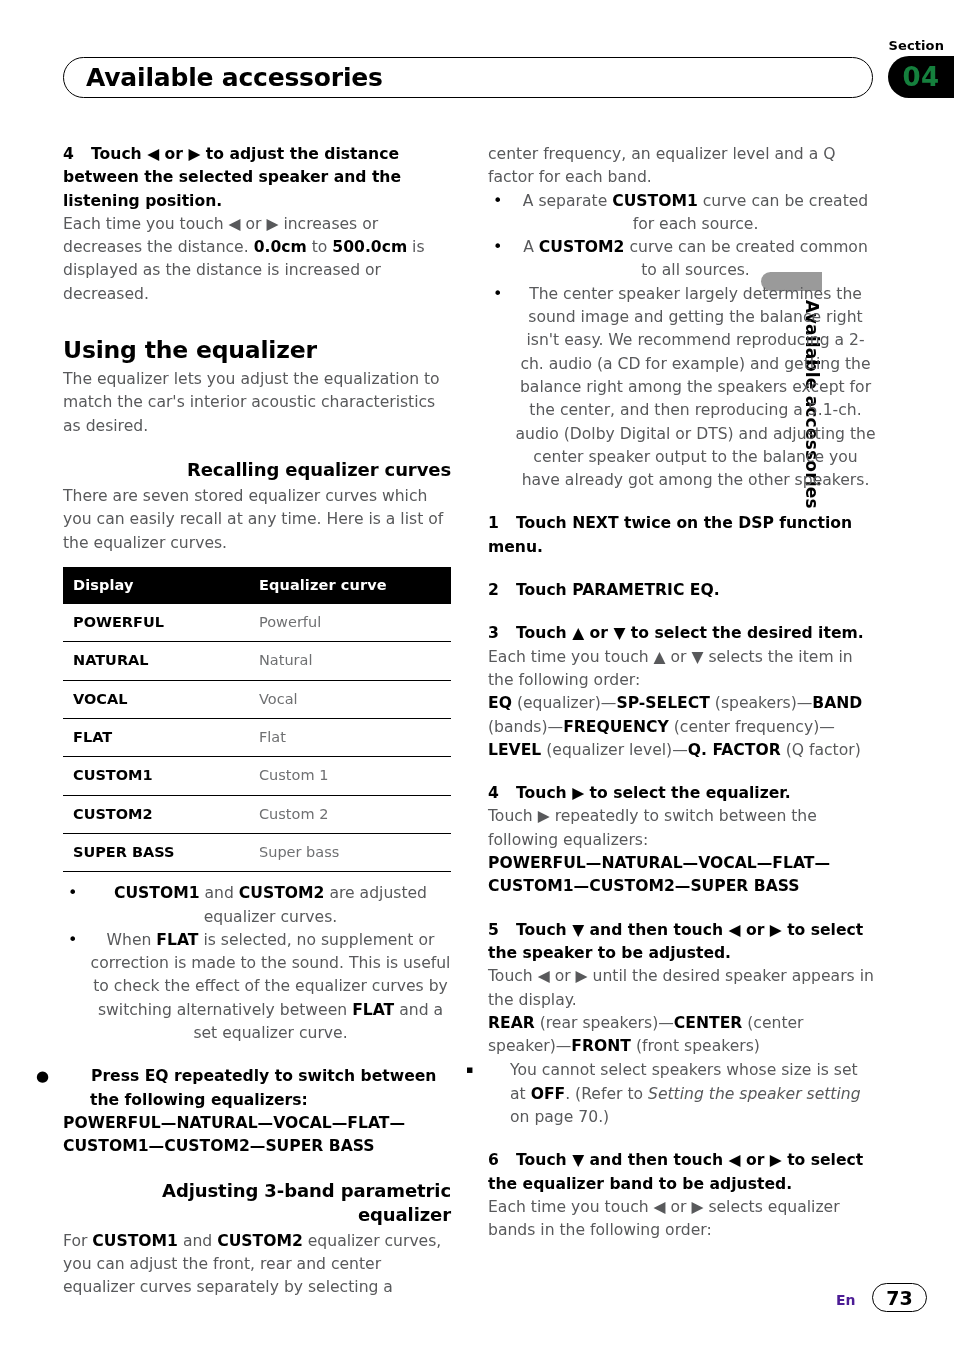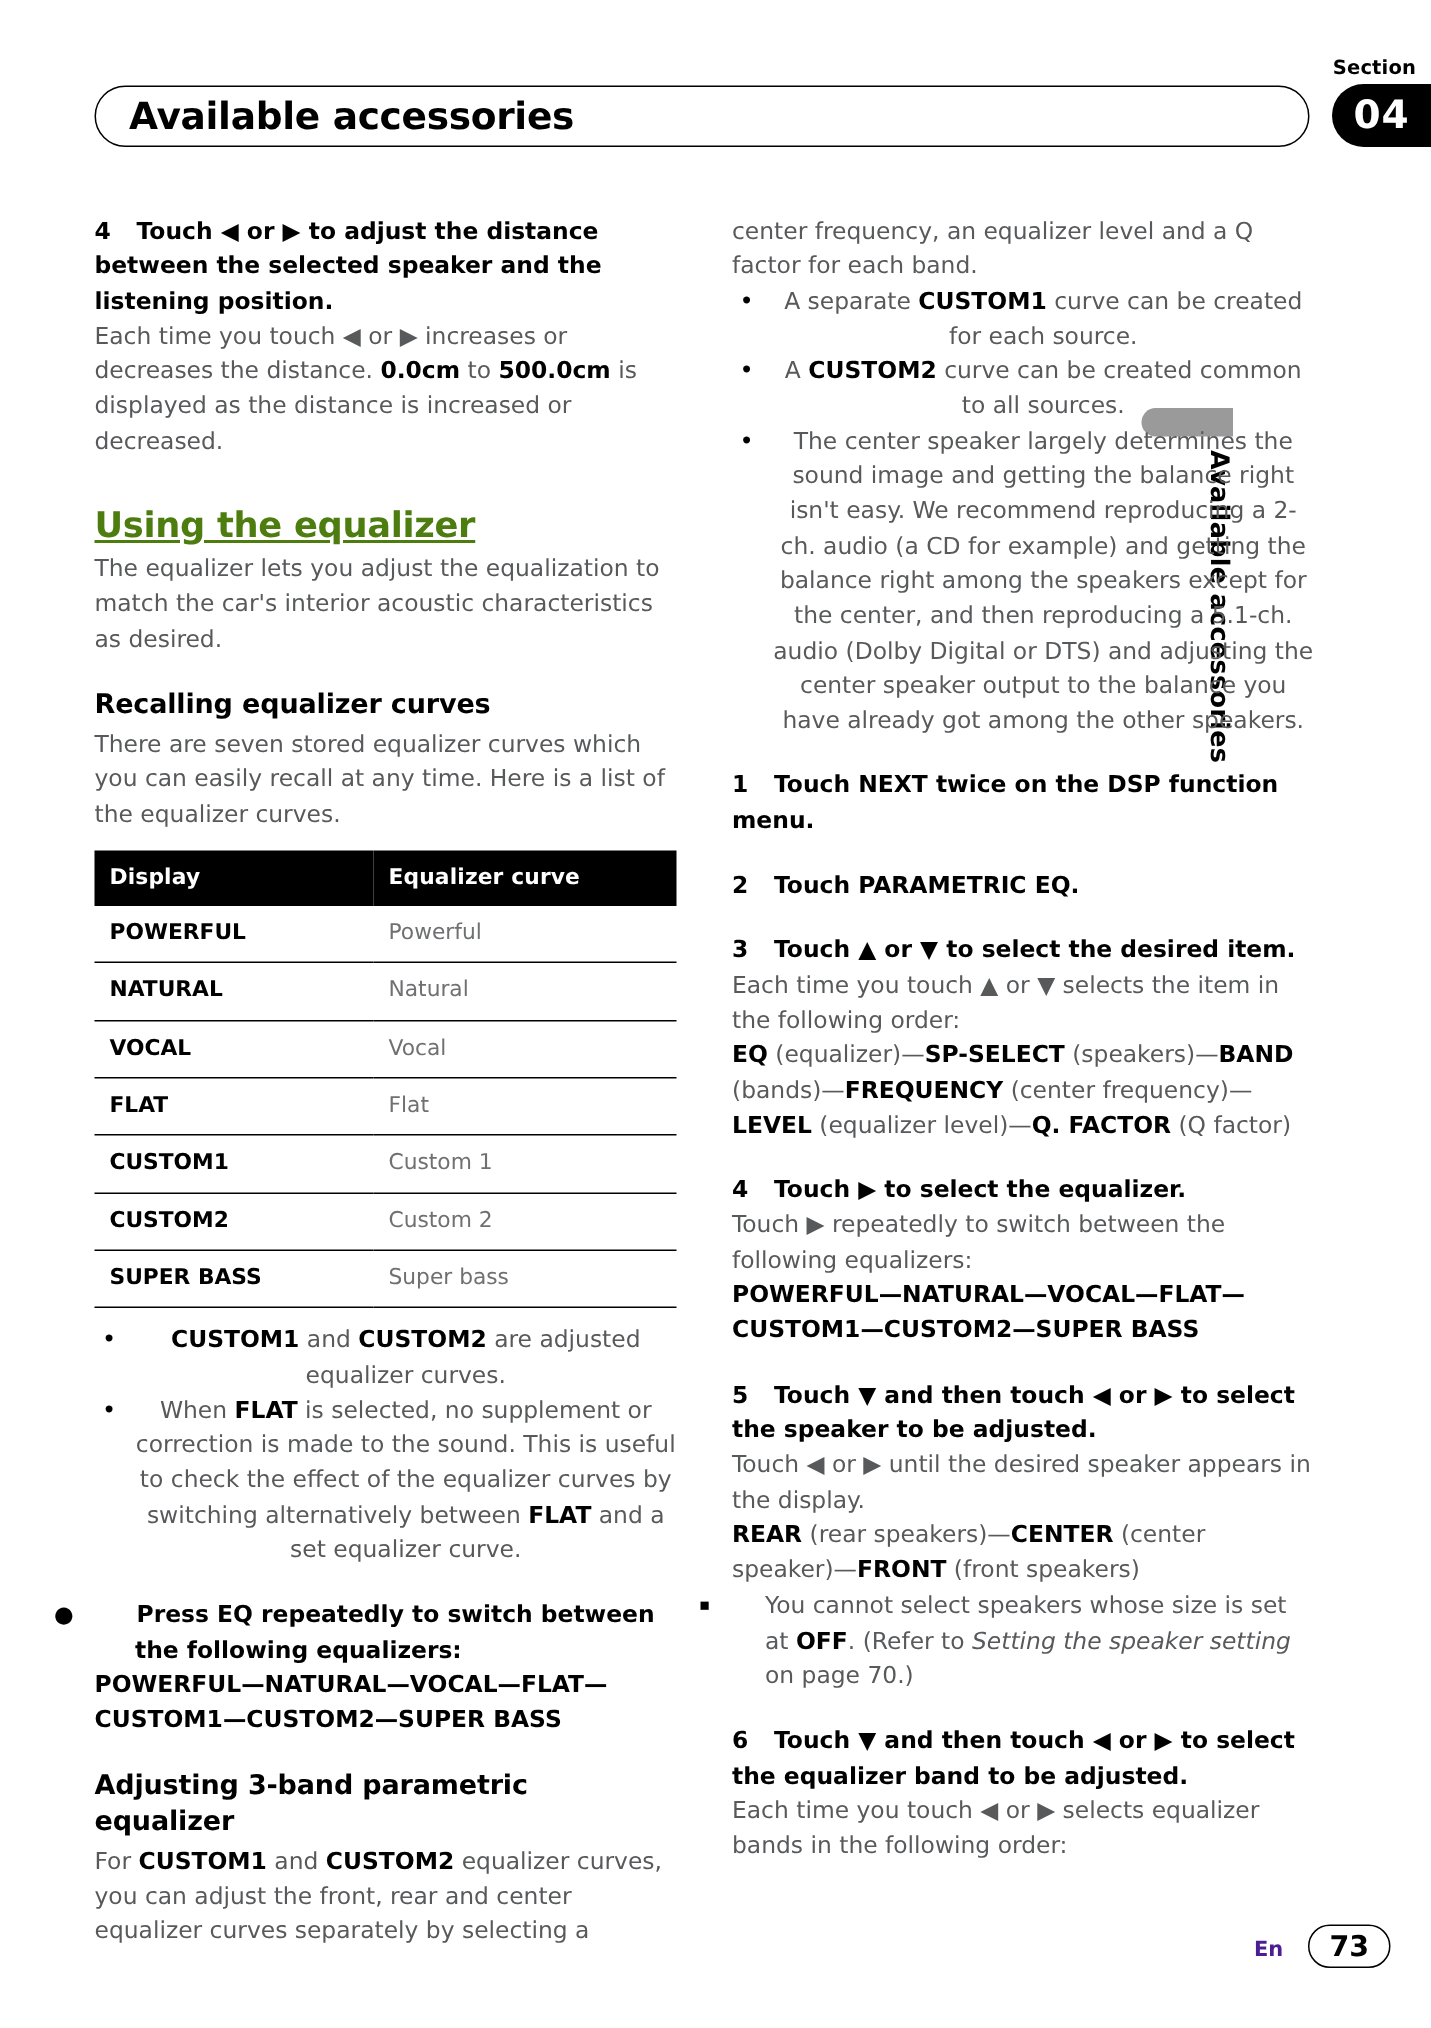--- a/index.html
+++ b/index.html
@@ -38,21 +38,21 @@
     letter-spacing: 0.1px;
   }
   .section-badge {
     position: absolute;
     right: 0;
     top: 56px;
     width: 66px;
     height: 42px;
     background: #000;
     border-radius: 21px 0 0 21px;
-    color: #ffffff;
+    color: #15803d;
     font-size: 26px;
     font-weight: bold;
     display: flex;
     align-items: center;
     justify-content: center;
     letter-spacing: 0.5px;
   }
   .title-pill {
     position: absolute;
     left: 63px;
@@ -124,33 +124,33 @@
   }
   .body-text { color: #58595b; }
 
   .gap-sm  { height: 10px; }
   .gap-med { height: 20px; }
   .gap-lg  { height: 30px; }
 
   h2.h-major {
     font-size: 23.5px;
     font-weight: bold;
-    color: #4d7c0f;
+    color: #000000;
     margin: 0 0 4px 0;
     letter-spacing: -0.2px;
     line-height: 28px;
-    text-decoration: underline;
   }
   h3.h-minor {
     font-size: 18px;
     font-weight: bold;
     color: #000;
     margin: 0 0 3px 0;
     letter-spacing: -0.1px;
     line-height: 24px;
+    text-align: right;
   }
 
   
   table.eq-table {
     width: 388px;
     border-collapse: collapse;
     margin-top: 12px;
     table-layout: fixed;
   }
   table.eq-table th {

